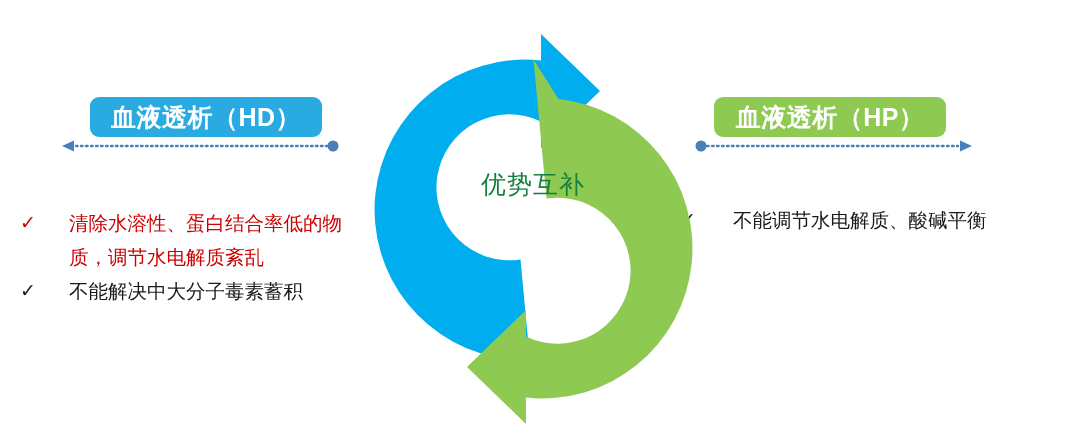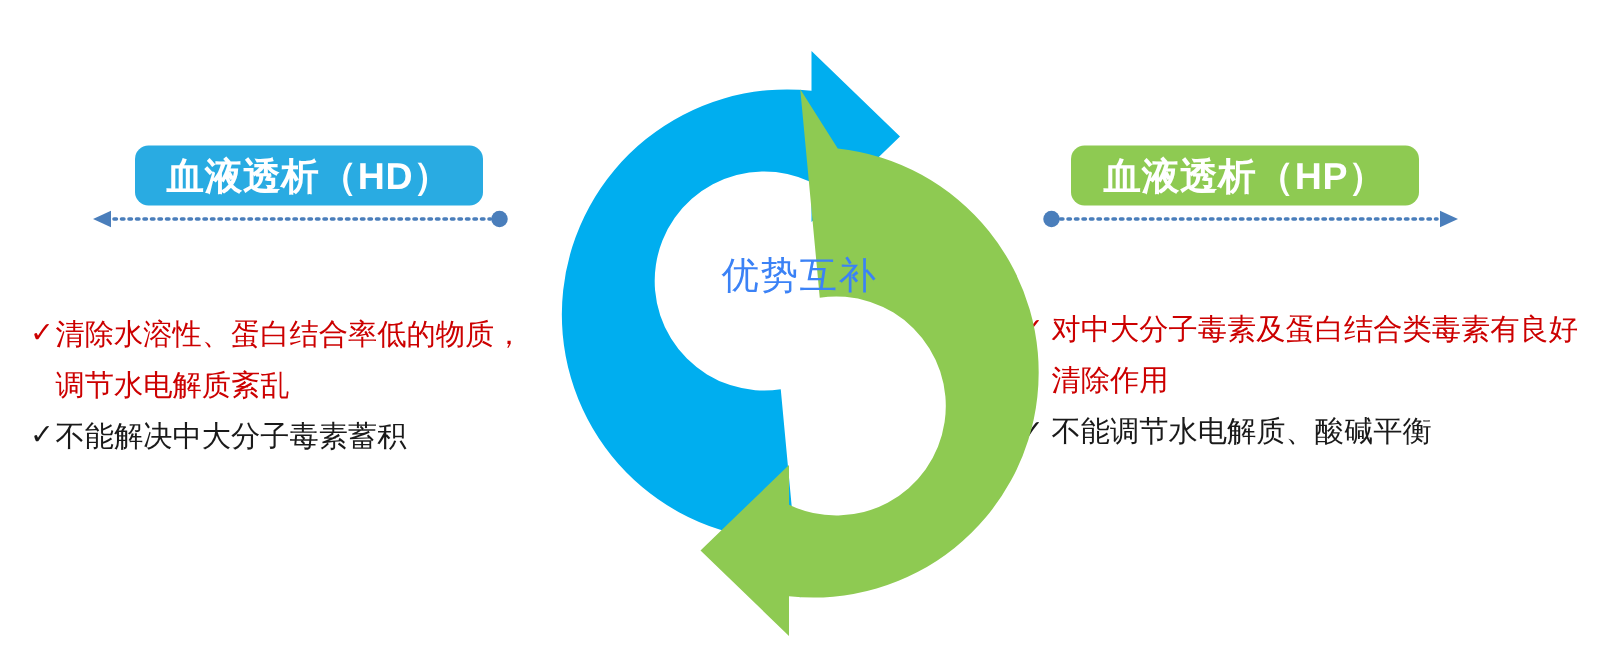--- a/index.html
+++ b/index.html
@@ -71,20 +71,21 @@
     display: flex;
     align-items: flex-start;
   }
   .bullet .tick {
     flex: 0 0 auto;
     font-size: 19px;
     line-height: 34px;
   }
   .bullet .btext {
     flex: 1 1 auto;
+    margin-left: 32px;
   }
   #bullets-left .bullet .tick  { width: 17px; }
   #bullets-right .bullet .tick { width: 21px; }
 
   .red   { color: #CC0000; }
   .black { color: #1A1A1A; }
 
   
   #bullets-left  .bullet.b1 .btext { text-indent: 0; }
 
@@ -97,21 +98,21 @@
     text-align: center;
   }
   #ring-text .hdhp {
     color: #C00000;
     font-size: 25px;
     font-weight: bold;
     letter-spacing: 0.5px;
     line-height: 34px;
   }
   #ring-text .cn {
-    color: #3b82f6;
+    color: #15803d;
     font-size: 25px;
     line-height: 45px;
     letter-spacing: 1px;
   }
 
   #cycle {
     position: absolute;
     left: 368px;
     top: 28px;
     width: 330px;
@@ -144,24 +145,20 @@
 
   <div class="badge" id="badge-hp">血液透析（HP）</div>
 
   <svg class="rule" id="rule-right" viewBox="0 0 278 14">
     <circle cx="7" cy="7" r="5.5" fill="#4A7EBB"></circle>
     <line x1="13" y1="7" x2="264" y2="7" stroke="#4A7EBB" stroke-width="2.4" stroke-dasharray="1.6 3.4" stroke-linecap="round"></line>
     <polygon points="278,7 266,1.5 266,12.5" fill="#4A7EBB"></polygon>
   </svg>
 
   <div class="bullets" id="bullets-right">
-    <div class="bullet b1 red">
-      <span class="tick">✓</span>
-      <span class="btext">对中大分子毒素及蛋白结合类毒素有良好清除作用</span>
-    </div>
     <div class="bullet b2 black">
       <span class="tick">✓</span>
       <span class="btext">不能调节水电解质、酸碱平衡</span>
     </div>
   </div>
 
   <svg id="cycle" viewBox="0 0 330 400">
 
     <path fill="#00AEEF" d="M 165.5 370.5
              L 140.5 331.0

